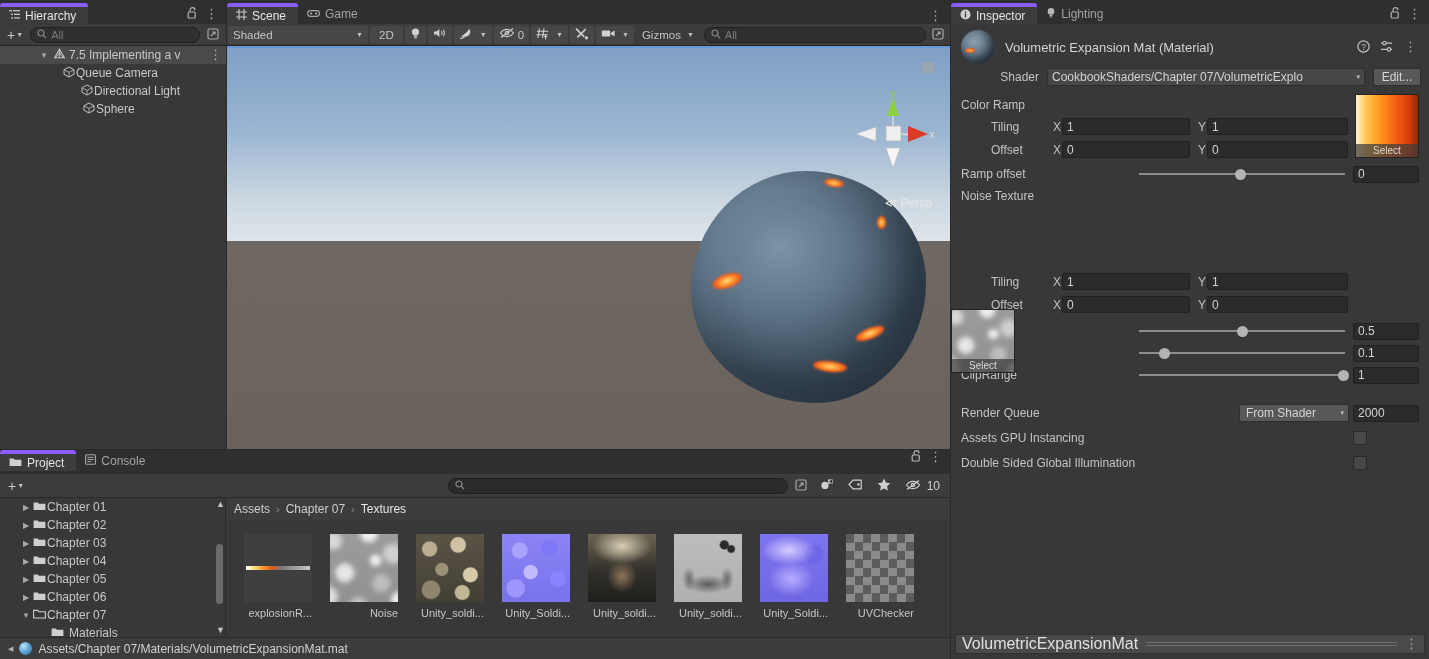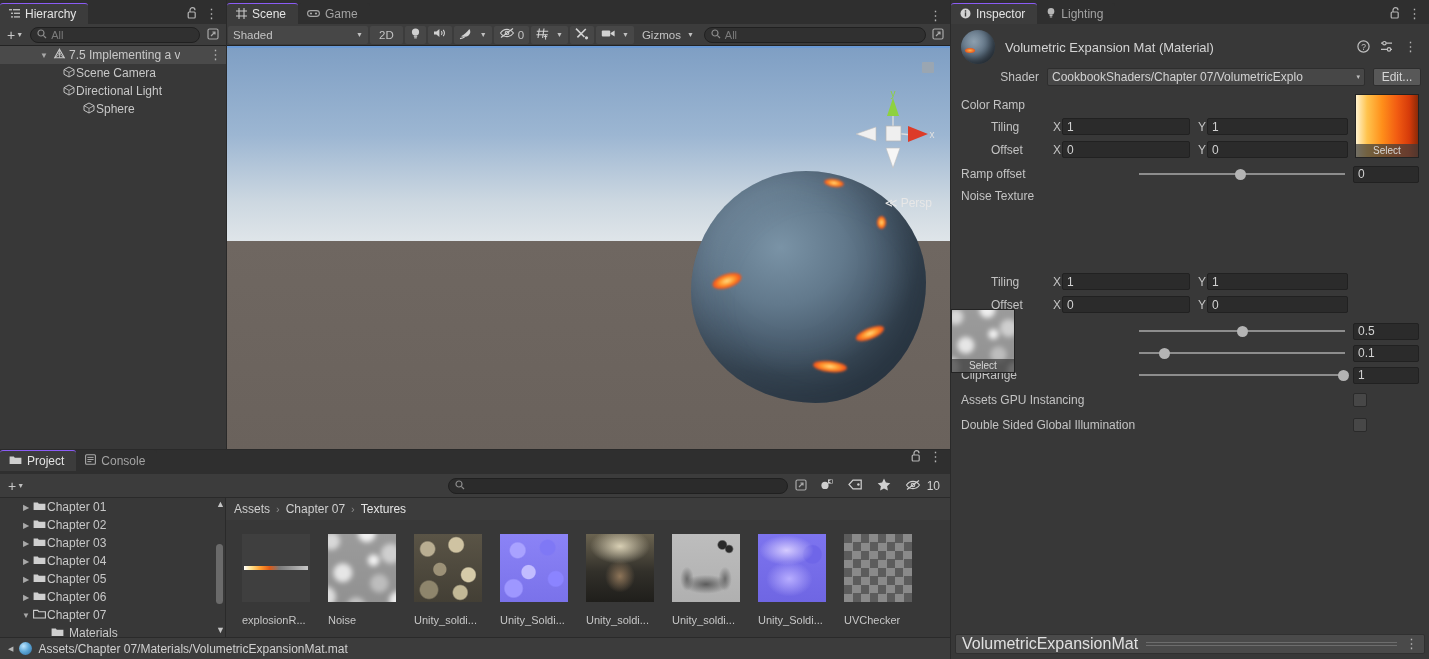--- a/index.html
+++ b/index.html
@@ -17,21 +17,21 @@
   .tabbar{
     height:24px; background:#2f2f2f; display:flex; align-items:flex-end;
     position:relative;
   }
   .tab{
     height:21px; padding:0 12px 0 9px; display:flex; align-items:center; gap:5px;
     background:#2f2f2f; color:#a3a3a3; font-size:12px; border-radius:3px 3px 0 0;
     white-space:nowrap;
   }
   .tab.active{ background:#3c3c3c; color:#d2d2d2; }
-  .tab.active.focused{ background:#3c3c3c; color:#e4e4e4; border-top:1px solid #8b5cf6; }
+  .tab.active.focused{ background:#3c3c3c; color:#e4e4e4; border-top:4px solid #8b5cf6; }
   .tabbar .spacer{ flex:1; }
   .tabicons{ display:flex; align-items:center; gap:7px; padding:0 8px 3px 0; }
 
   .toolbar{
     height:22px; background:#3c3c3c; display:flex; align-items:center;
     border-bottom:1px solid #232323; padding:0 3px; gap:3px;
   }
 
   .icon{ display:inline-block; line-height:1; color:#b0b0b0; }
   .kebab{ letter-spacing:0; font-size:13px; color:#b4b4b4; line-height:10px; }
@@ -158,21 +158,21 @@
     display:flex; align-items:center; padding:0 6px; gap:5px; color:#7c7c7c; font-size:11px;
   }
   .p-body{ display:flex; height:calc(100% - 24px - 24px - 22px); }
   .p-tree{ width:226px; background:#383838; position:relative; overflow:hidden; border-right:1px solid #2a2a2a;}
   .trow{ height:18px; display:flex; align-items:center; font-size:12px; color:#c8c8c8; }
   .folder{ width:15px; display:inline-block; text-align:center; }
   .p-grid{ flex:1; background:#383838; position:relative; }
   .crumbs{ height:22px; display:flex; align-items:center; gap:6px; padding-left:8px; color:#cfcfcf; font-size:12px; background:#3c3c3c; }
   .crumb-sep{ color:#8b8b8b; font-size:11px; }
   .assets{ display:flex; gap:16px; padding:14px 0 0 16px; }
-  .asset{ width:70px; display:flex; flex-direction:column; align-items:flex-start; gap:12px; }
+  .asset{ width:70px; display:flex; flex-direction:column; align-items:flex-end; gap:5px; }
   .thumb{ width:68px; height:68px; background:#3f3f3f; position:relative; overflow:hidden; }
   .aname{ font-size:11px; color:#c6c6c6; white-space:nowrap; }
   .statusbar{ height:22px; background:#3c3c3c; border-top:1px solid #2a2a2a; display:flex; align-items:center; gap:6px; padding-left:8px; font-size:12px; color:#d0d0d0; }
   .matdot{ width:13px; height:13px; border-radius:50%;
     background:radial-gradient(circle at 35% 32%, #bfe6ff 0%, #5fa8d8 45%, #2b6b9e 100%); }
 
   
   #insfooter{ position:absolute; left:951px; top:631px; width:478px; height:28px; background:#383838; }
   .prevbar{ margin:3px 4px 0 4px; height:20px; background:#4a4a4a; border:1px solid #303030; border-radius:2px;
             display:flex; align-items:center; padding:0 6px; gap:8px; }
@@ -256,23 +256,23 @@
         <span class="kebab">⋮</span>
       </div>
 
       <div class="row" style="padding-left:62px;">
         <span class="cubeicon">
           <svg width="12" height="12" viewBox="0 0 12 12">
               <path d="M6 1 11 3.7v4.6L6 11 1 8.3V3.7Z" fill="none" stroke="#c2c2c2" stroke-width="1"></path>
               <path d="M1 3.7 6 6.4l5-2.7M6 6.4V11" fill="none" stroke="#c2c2c2" stroke-width=".8"></path>
             </svg>
         </span>
-        <span>Scene Camera</span>
-      </div>
-      <div class="row" style="padding-left:62px;align-items:center;">
+        <span>Queue Camera</span>
+      </div>
+      <div class="row" style="padding-left:80px;align-items:center;">
         <span class="cubeicon">
           <svg width="12" height="12" viewBox="0 0 12 12">
               <path d="M6 1 11 3.7v4.6L6 11 1 8.3V3.7Z" fill="none" stroke="#c2c2c2" stroke-width="1"></path>
               <path d="M1 3.7 6 6.4l5-2.7M6 6.4V11" fill="none" stroke="#c2c2c2" stroke-width=".8"></path>
             </svg>
         </span>
         <span>Directional Light</span>
       </div>
       <div class="row" style="padding-left:62px;margin-left:20px;">
         <span class="cubeicon">
@@ -574,20 +574,28 @@
       </div>
       <div class="sliderrow">
         <span class="sl-label">ClipRange</span>
         <span class="slider">
           <span class="track"></span>
           <span class="knob" id="knob-clip" style="left: 99%;"></span>
         </span>
         <span class="numfield sl-val">1</span>
       </div>
 
+      <div class="sliderrow" style="margin-top:16px;">
+        <span class="sl-label" style="width:auto; flex:1;">Render Queue</span>
+        <span class="dropdown" style="width:110px; margin-right:4px;">
+          <span>From Shader</span>
+          <span class="caret">▾</span>
+        </span>
+        <span class="numfield" style="width:66px;">2000</span>
+      </div>
 
       <div class="sliderrow" style="margin-top:3px;">
         <span class="sl-label" style="width:auto; flex:1;">Assets GPU Instancing</span>
         <span class="checkbox" style="margin-right:52px;"></span>
       </div>
       <div class="sliderrow" style="margin-top:3px;">
         <span class="sl-label" style="width:auto; flex:1;">Double Sided Global Illumination</span>
         <span class="checkbox" style="margin-right:52px;"></span>
       </div>
     </div>

